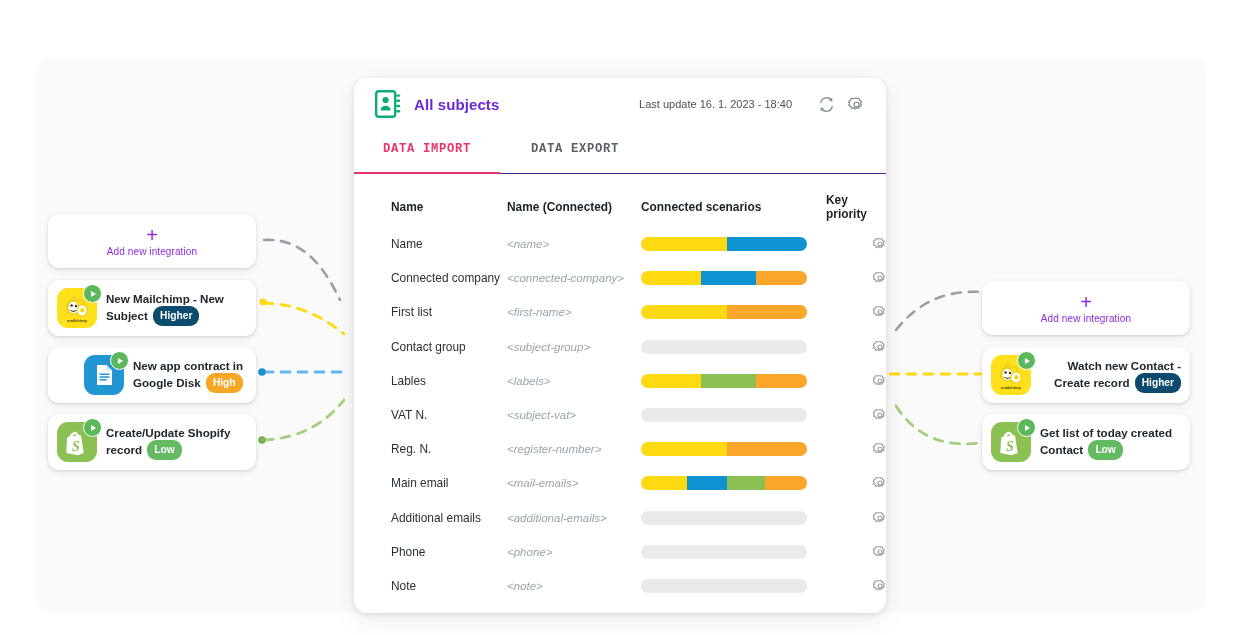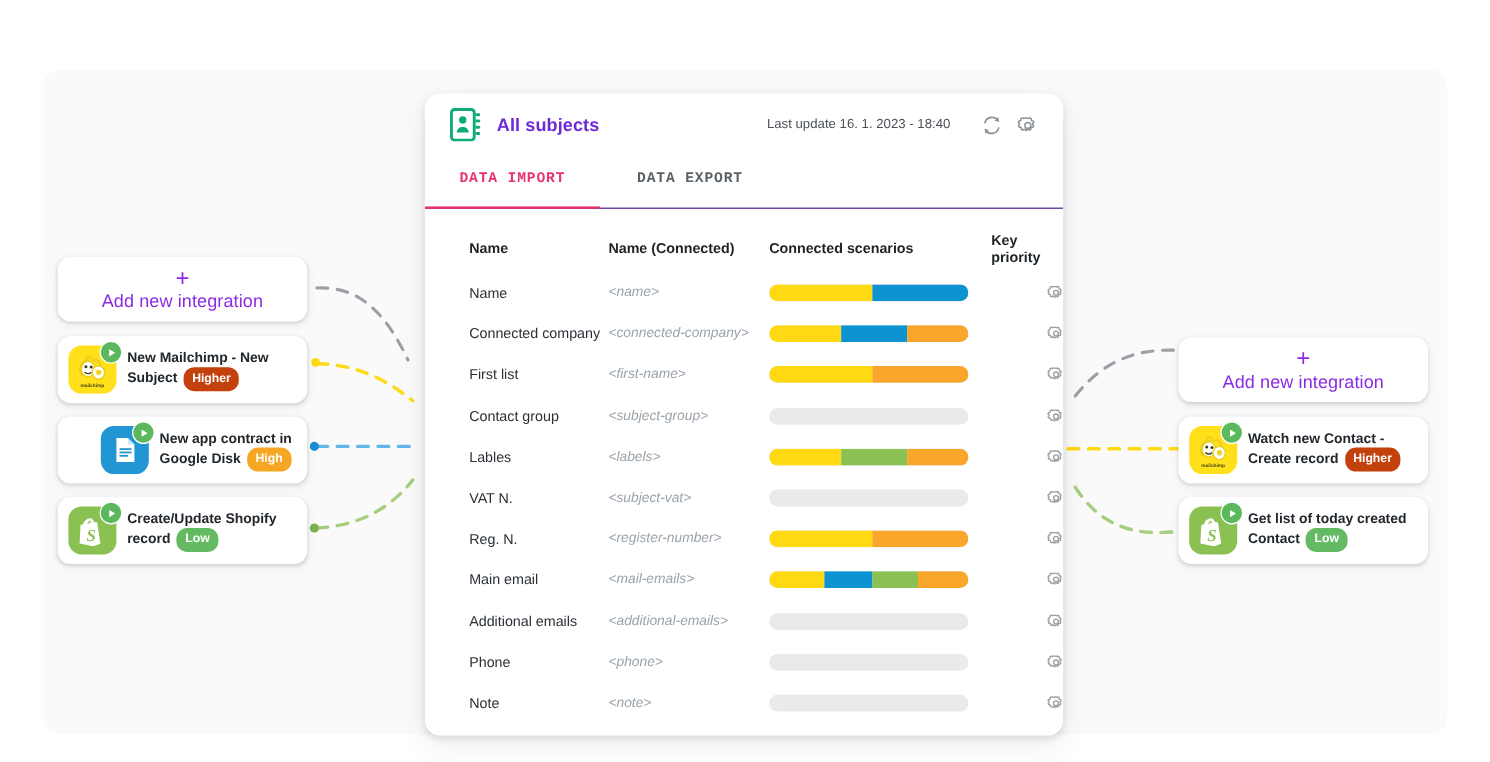--- a/index.html
+++ b/index.html
@@ -59,21 +59,21 @@
   }
   .plus-glyph {
     color: #8b2be2;
     font-size: 20px;
     line-height: 15px;
     font-weight: 400;
     margin-bottom: 3px;
   }
   .add-label {
     color: #8b2be2;
-    font-size: 15px;
+    font-size: 10px;
     letter-spacing: .1px;
   }
   .card-int {
     width: 208px;
     height: 56px;
     display: flex;
     align-items: center;
     padding: 0 9px;
     gap: 9px;
   }
@@ -115,21 +115,21 @@
     display: inline-block;
     border-radius: 9px;
     color: #ffffff;
     font-size: 10.2px;
     font-weight: bold;
     padding: 1.5px 7px 2.5px;
     vertical-align: 1px;
     margin-left: 2px;
     white-space: nowrap;
   }
-  .pill.higher { background: #c2410c; }
+  .pill.higher { background: #0c4a6e; }
   .pill.high   { background: #f5a623; }
   .pill.low    { background: #63ba62; }
 
   
   .ic-mailchimp { background: #ffe01b; }
   .ic-gdoc      { background: #2196d3; }
   .ic-shopify   { background: #8bc053; }
   .ic-art { position:absolute; left:0; top:0; width:40px; height:40px; }
 
   
@@ -331,21 +331,21 @@
     </div>
   </div>
 
   <div class="col" style="left:982px; top:281px;">
 
     <div class="card card-add">
       <span class="plus-glyph">+</span>
       <span class="add-label">Add new integration</span>
     </div>
 
-    <div class="card card-int" style="margin-top:12px;">
+    <div class="card card-int" style="margin-top:12px;text-align:right;">
       <div class="app-icon ic-mailchimp">
         <svg class="ic-art" viewBox="0 0 40 40">
           <path d="M11.5 24.5c-1.6-1.8-2.2-4.6-1.4-7 .8-2.6 2.8-4.6 5-5.2 1-.3 1.6-.2 2.4.2" stroke="#e8cf1b" stroke-width="1.6" fill="none" stroke-linecap="round"></path>
           <path d="M14 12.2c.5-2 2-3.3 3.4-3 1 .2 1.6 1 1.9 2.2" stroke="#e8cf1b" stroke-width="1.5" fill="none" stroke-linecap="round"></path>
           <path d="M20.5 12.6c2.3-1.1 4.6-.5 5.6 1.3 1 1.9.1 4-2 5.3" stroke="#e8cf1b" stroke-width="1.6" fill="none" stroke-linecap="round"></path>
           <ellipse cx="16.4" cy="19.5" rx="5.6" ry="6.4" fill="#fff" stroke="#e8cf1b" stroke-width="1.2"></ellipse>
           <circle cx="14.6" cy="17.6" r="1.25" fill="#3a3a1a"></circle>
           <circle cx="19.0" cy="17.9" r="1.25" fill="#3a3a1a"></circle>
           <path d="M13.8 22.4c1.6 1.2 3.6 1.2 5.2 0" stroke="#3a3a1a" stroke-width="1.1" fill="none" stroke-linecap="round"></path>
           <ellipse cx="25" cy="22.5" rx="5.2" ry="5.6" fill="#fff" stroke="#e8cf1b" stroke-width="1.2"></ellipse>

